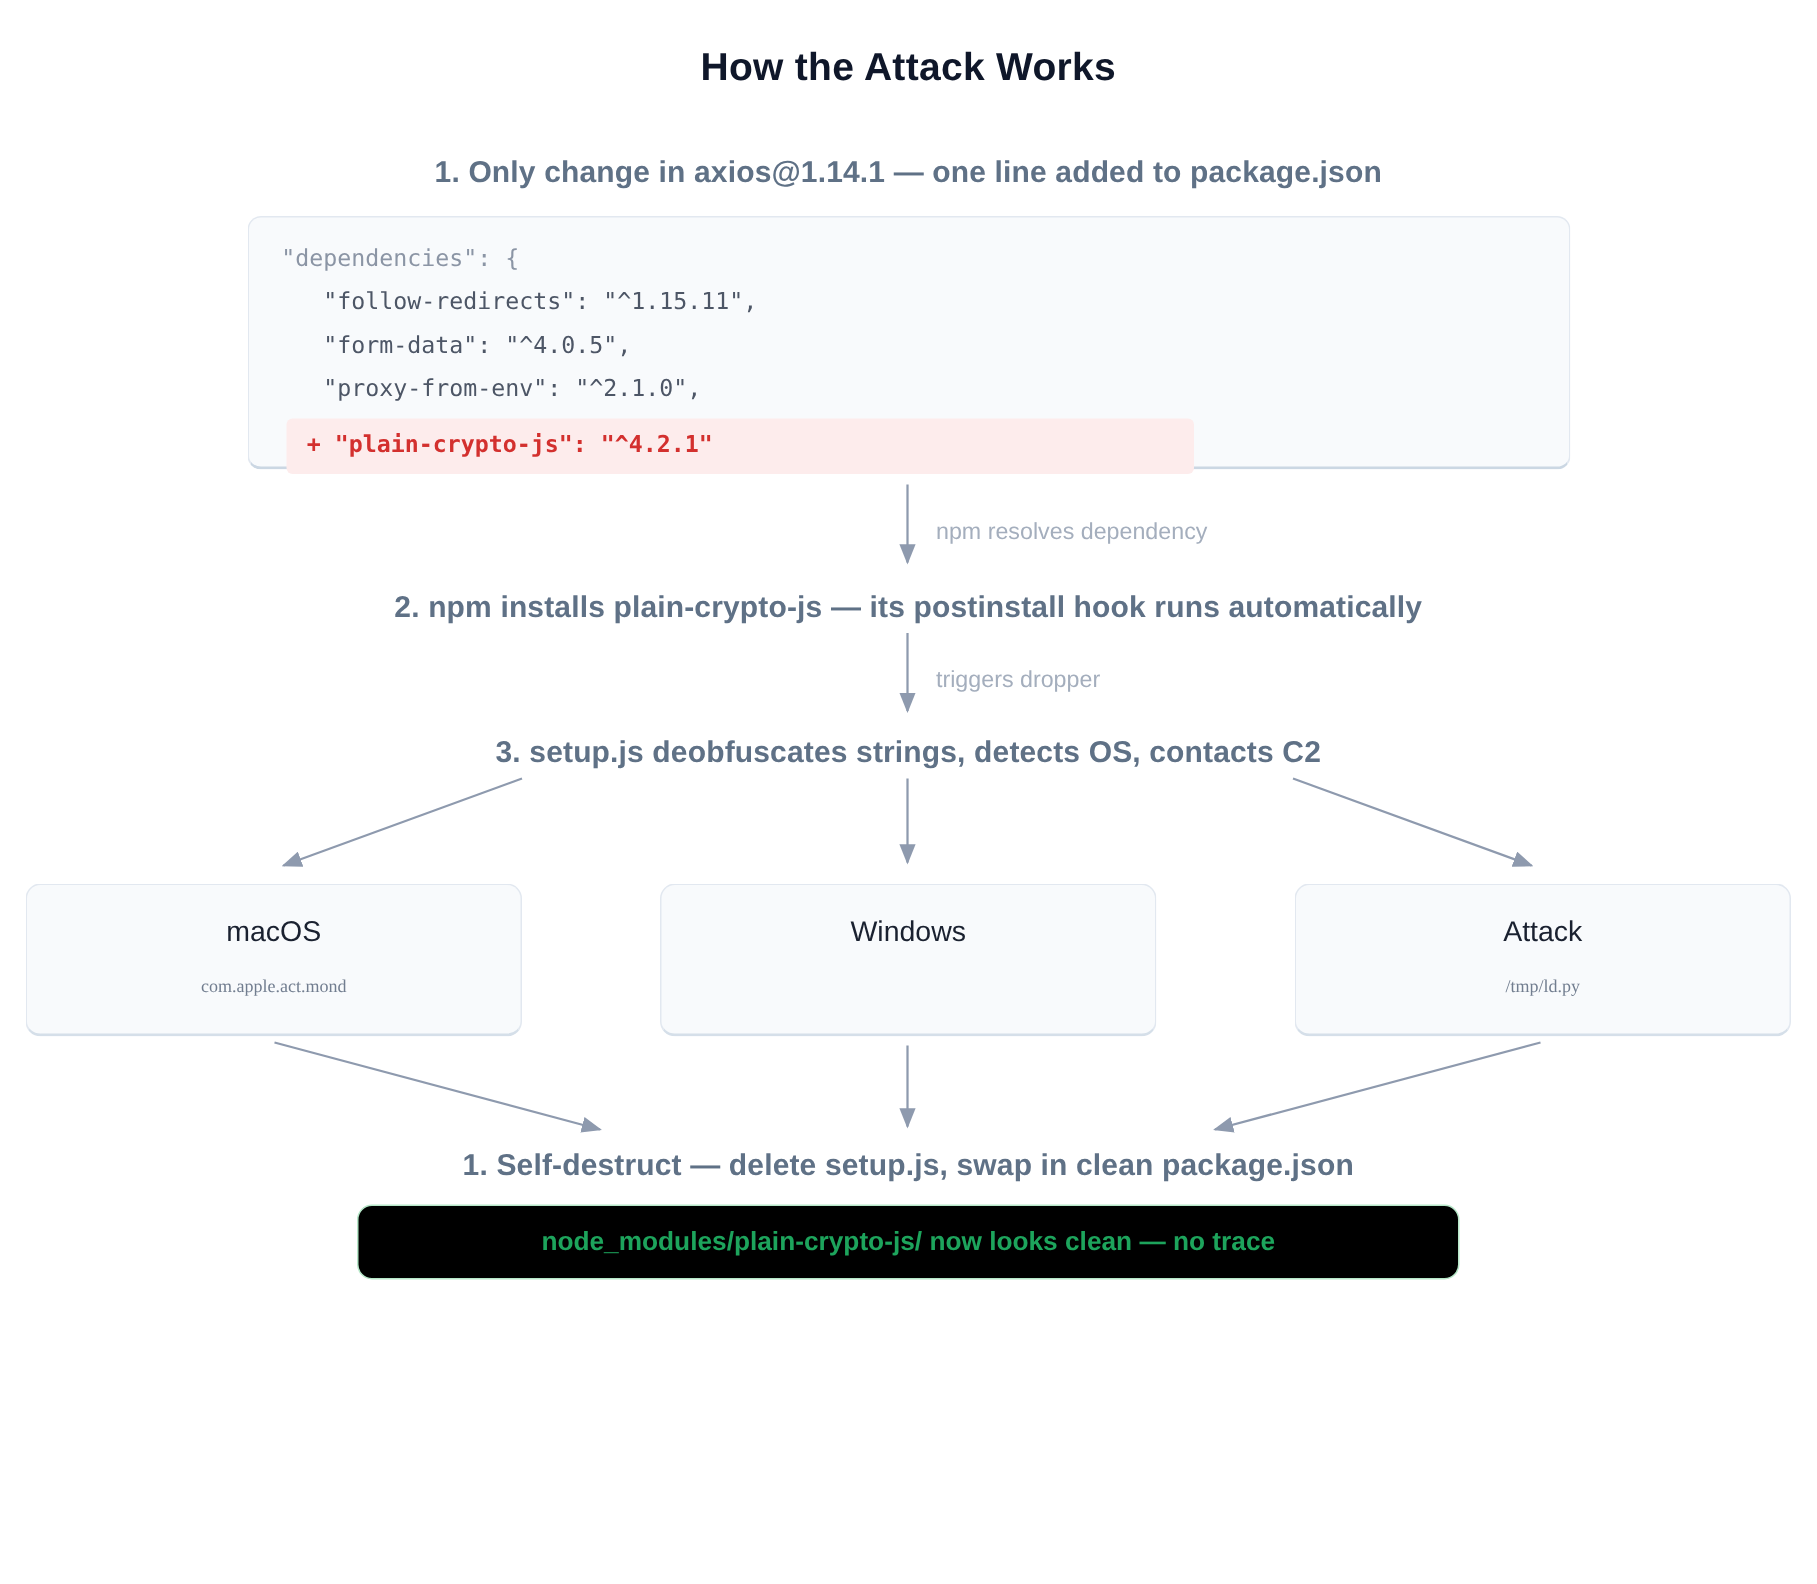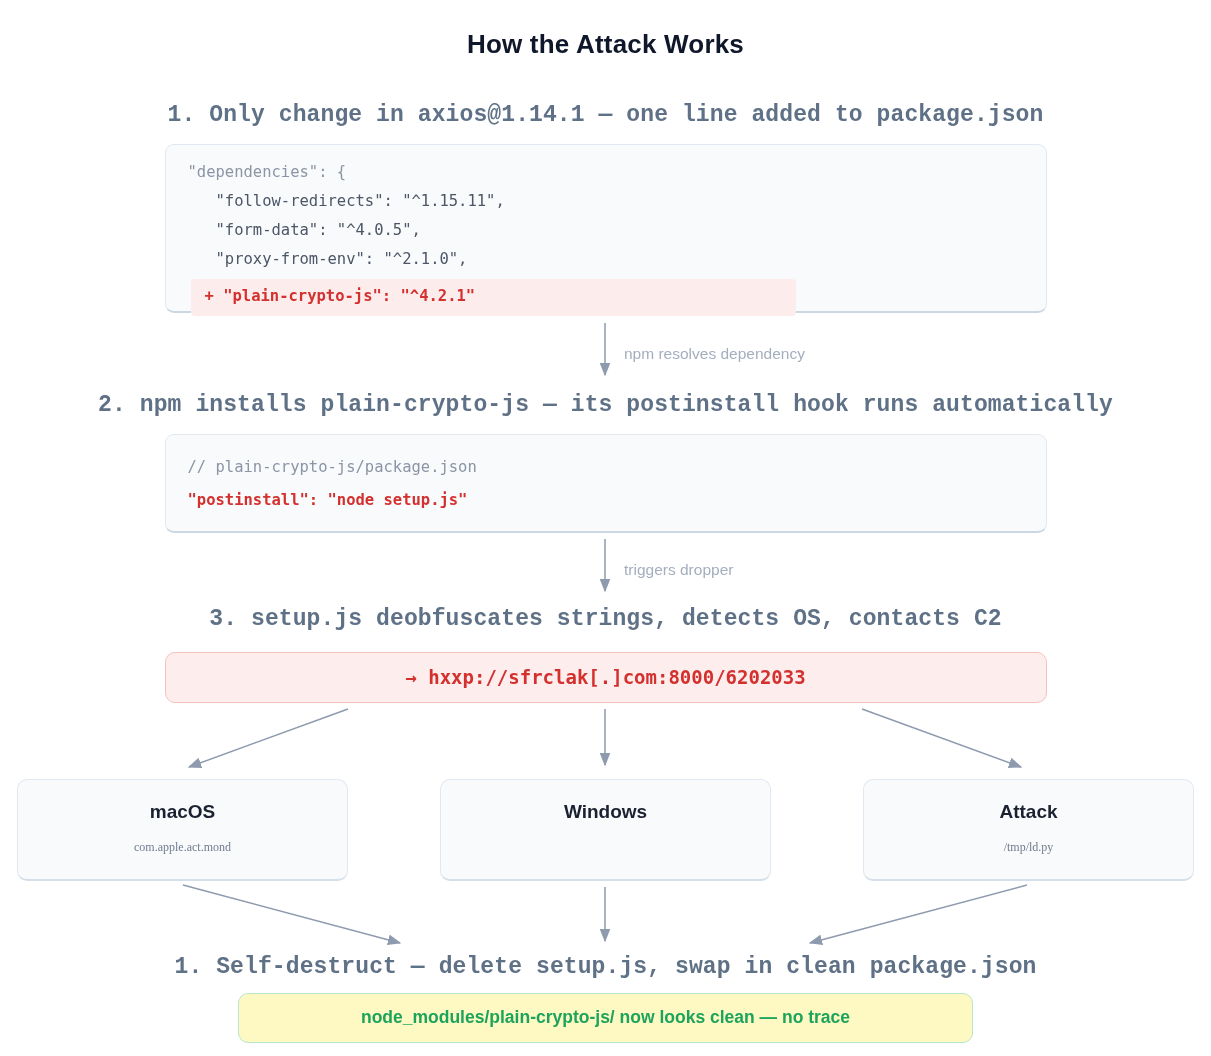--- a/index.html
+++ b/index.html
@@ -2,22 +2,22 @@
 <html><head>
 <meta charset="utf-8">
 <style>
   html,body{margin:0;padding:0;background:#ffffff;}
   body{width:1211px;height:1056px;overflow:hidden;font-family:"Liberation Sans",sans-serif;}
   .canvas{position:relative;width:1211px;}
 
   .title{margin:0;padding-top:28px;text-align:center;font-size:26px;line-height:32px;
          font-weight:700;color:#0f172a;letter-spacing:.2px;}
 
-  .step-label{margin:44px 0 0;text-align:center;font-size:23px;line-height:22px;
-              font-weight:700;color:#5f7186;letter-spacing:.1px;font-family:Liberation Mono, monospace;}
+  .step-label{margin:44px 0 0;text-align:center;font-size:20px;line-height:22px;
+              font-weight:700;color:#5f7186;letter-spacing:.1px;}
   .step-label.mt10{margin-top:10px;}
   .step-label.mt8{margin-top:8px;}
   .step-label.mt2{margin-top:2px;}
 
   .code-box{width:882px;margin:18px auto 0;box-sizing:border-box;background:#f8fafc;
             border:1px solid #e2e8f0;border-bottom:2px solid #cbd7e3;border-radius:9px;
             padding:13px 0 0 22px;font-family:"DejaVu Sans Mono",monospace;
             font-size:15.5px;line-height:29px;color:#4d5666;}
   .code-box.box2{padding:16px 0 14px 22px;line-height:33px;}
   .code-line{white-space:pre;}
@@ -32,25 +32,25 @@
 
   .alert-box{width:882px;margin:22px auto 0;box-sizing:border-box;background:#fdeeed;
              border:1.5px solid #f4c3be;border-radius:10px;padding:11px 0 12px;
              text-align:center;font-family:"DejaVu Sans Mono",monospace;font-size:19px;
              line-height:26px;font-weight:700;color:#d3302e;}
 
   .os-row{display:flex;justify-content:space-between;padding:0 17px;}
   .os-box{width:331px;box-sizing:border-box;background:#f8fafc;border:1px solid #e2e8f0;
           border-bottom:2px solid #d5dfe9;border-radius:10px;text-align:center;
           padding:20px 0 22px;}
-  .os-title{font-size:19px;line-height:24px;font-weight:700;color:#1a2130;}
+  .os-title{font-size:19px;line-height:24px;font-weight:400;color:#1a2130;}
   .os-payload{margin-top:14px;font-family:Liberation Serif, serif;font-size:12px;
               line-height:19px;color:#717d8f;}
 
-  .result-box{width:735px;margin:15px auto 0;box-sizing:border-box;background:#fef9c3;
+  .result-box{width:735px;margin:15px auto 0;box-sizing:border-box;background:#000000;
               border:1.5px solid #b6e7c8;border-radius:10px;padding:12px 0 13px;
               text-align:center;font-size:17.5px;line-height:23px;font-weight:700;
               color:#1da45c;}
 </style>
 </head>
 <body>
 
 <div class="canvas">
 
   <h1 class="title">How the Attack Works</h1>
@@ -70,40 +70,33 @@
       <marker id="m1" viewBox="0 0 10 8" refX="9" refY="4" markerWidth="9" markerHeight="7.2" orient="auto">
         <path d="M0,0 L10,4 L0,8 z" fill="#8e9aae"></path>
       </marker>
     </defs>
     <line x1="605" y1="10" x2="605" y2="62" stroke="#8e9aae" stroke-width="1.5" marker-end="url(#m1)"></line>
     <text x="624" y="46" class="arrow-label">npm resolves dependency</text>
   </svg>
 
   <div class="step-label mt10">2. npm installs plain-crypto-js — its postinstall hook runs automatically</div>
 
-  <div class="code-box box2">
-    <div class="code-line muted">// plain-crypto-js/package.json</div>
-    <div class="code-line red">"postinstall": "node setup.js"</div>
-  </div>
 
   <svg class="flow" width="1211" height="67">
     <defs>
       <marker id="m2" viewBox="0 0 10 8" refX="9" refY="4" markerWidth="9" markerHeight="7.2" orient="auto">
         <path d="M0,0 L10,4 L0,8 z" fill="#8e9aae"></path>
       </marker>
     </defs>
     <line x1="605" y1="6" x2="605" y2="58" stroke="#8e9aae" stroke-width="1.5" marker-end="url(#m2)"></line>
     <text x="624" y="42" class="arrow-label">triggers dropper</text>
   </svg>
 
   <div class="step-label mt8">3. setup.js deobfuscates strings, detects OS, contacts C2</div>
 
-  <div class="alert-box">
-    <span>→ hxxp://sfrclak[.]com:8000/6202033</span>
-  </div>
 
   <svg class="flow" width="1211" height="76">
     <defs>
       <marker id="m3" viewBox="0 0 10 8" refX="9" refY="4" markerWidth="9" markerHeight="7.2" orient="auto">
         <path d="M0,0 L10,4 L0,8 z" fill="#8e9aae"></path>
       </marker>
     </defs>
     <line x1="348" y1="6" x2="189" y2="64" stroke="#8e9aae" stroke-width="1.5" marker-end="url(#m3)"></line>
     <line x1="605" y1="6" x2="605" y2="62" stroke="#8e9aae" stroke-width="1.5" marker-end="url(#m3)"></line>
     <line x1="862" y1="6" x2="1021" y2="64" stroke="#8e9aae" stroke-width="1.5" marker-end="url(#m3)"></line>

